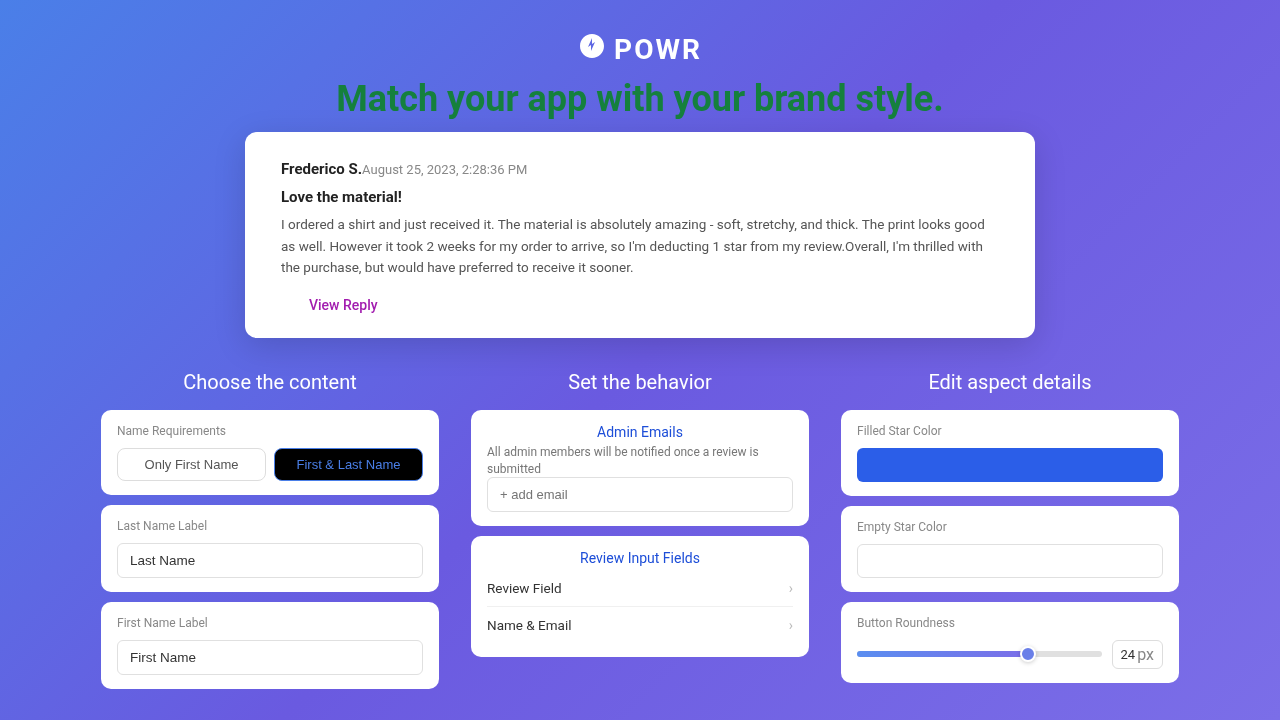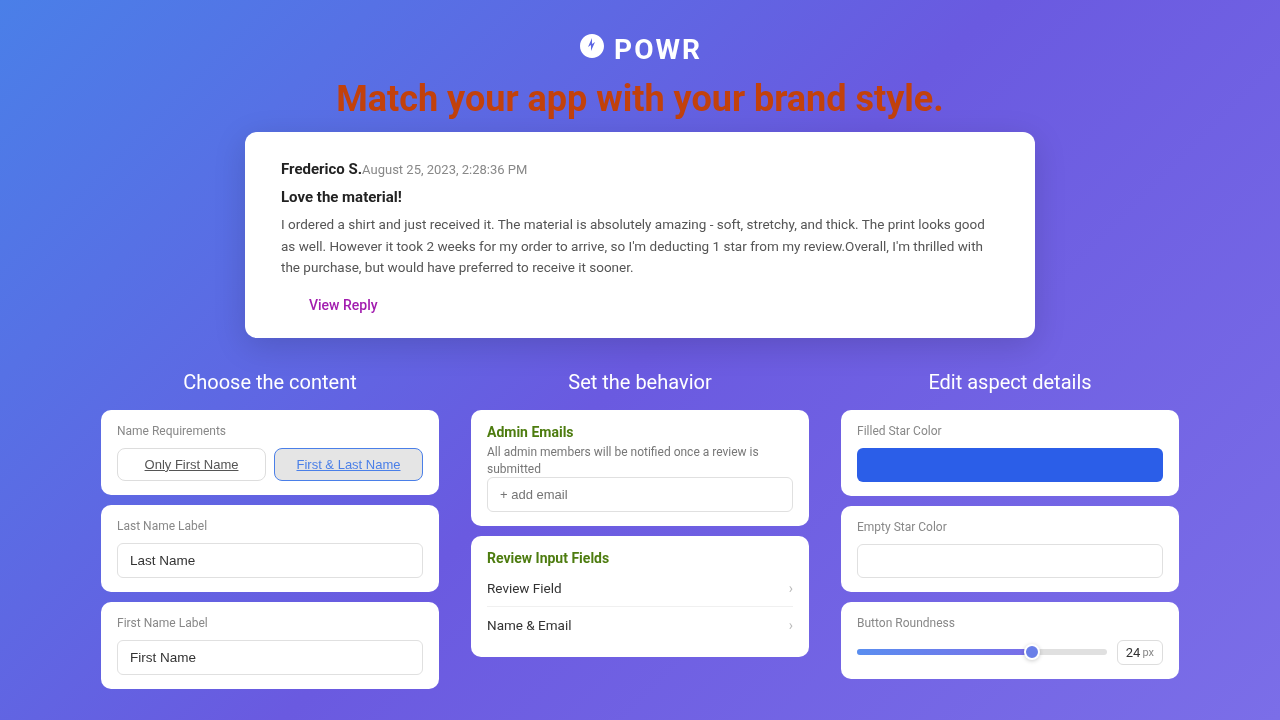--- a/index.html
+++ b/index.html
@@ -27,21 +27,21 @@
       color: white;
       font-size: 28px;
       font-weight: 700;
       letter-spacing: 2px;
     }
     .header-logo-icon {
       color: white;
       font-size: 26px;
     }
     .header-tagline {
-      color: #c2410c;
+      color: #15803d;
       font-size: 36px;
       font-weight: 700;
     }
 
     
     .review-card-wrapper {
       display: flex;
       justify-content: center;
       padding: 0 80px;
       margin-bottom: 32px;
@@ -130,45 +130,45 @@
     .btn-option {
       flex: 1;
       padding: 8px 0;
       border-radius: 8px;
       font-size: 13px;
       cursor: pointer;
       border: 1.5px solid #ddd;
       background: white;
       color: #555;
       font-weight: 400;
-      text-decoration: underline;
     }
     .btn-option.active {
       border-color: #4a7fe8;
       color: #4a7fe8;
-      background: #e5e5e5;
+      background: #000000;
     }
 
     
     .text-input {
       width: 100%;
       border: 1.5px solid #e0e0e0;
       border-radius: 6px;
       padding: 9px 12px;
       font-size: 13.5px;
       color: #333;
       outline: none;
     }
 
     
     .panel-header {
-      font-weight: 700;
+      font-weight: 400;
       font-size: 14px;
-      color: #4d7c0f;
+      color: #1d4ed8;
       margin-bottom: 4px;
+      text-align: center;
     }
     .panel-desc {
       font-size: 12px;
       color: #777;
       margin-bottom: 0;
       line-height: 1.4;
     }
     .email-input {
       width: 100%;
       border: 1.5px solid #e0e0e0;
@@ -254,21 +254,21 @@
       align-items: center;
       gap: 2px;
       background: white;
       border: 1.5px solid #ddd;
       border-radius: 6px;
       padding: 4px 8px;
       font-size: 13px;
       color: #333;
     }
     .slider-unit {
-      font-size: 11px;
+      font-size: 16px;
       color: #888;
     }
   </style>
 </head>
 <body>
 
 <div class="header">
   <div class="header-logo">
     <span class="header-logo-icon">
       <svg width="28" height="28" viewBox="0 0 28 28" fill="white" xmlns="http://www.w3.org/2000/svg">

